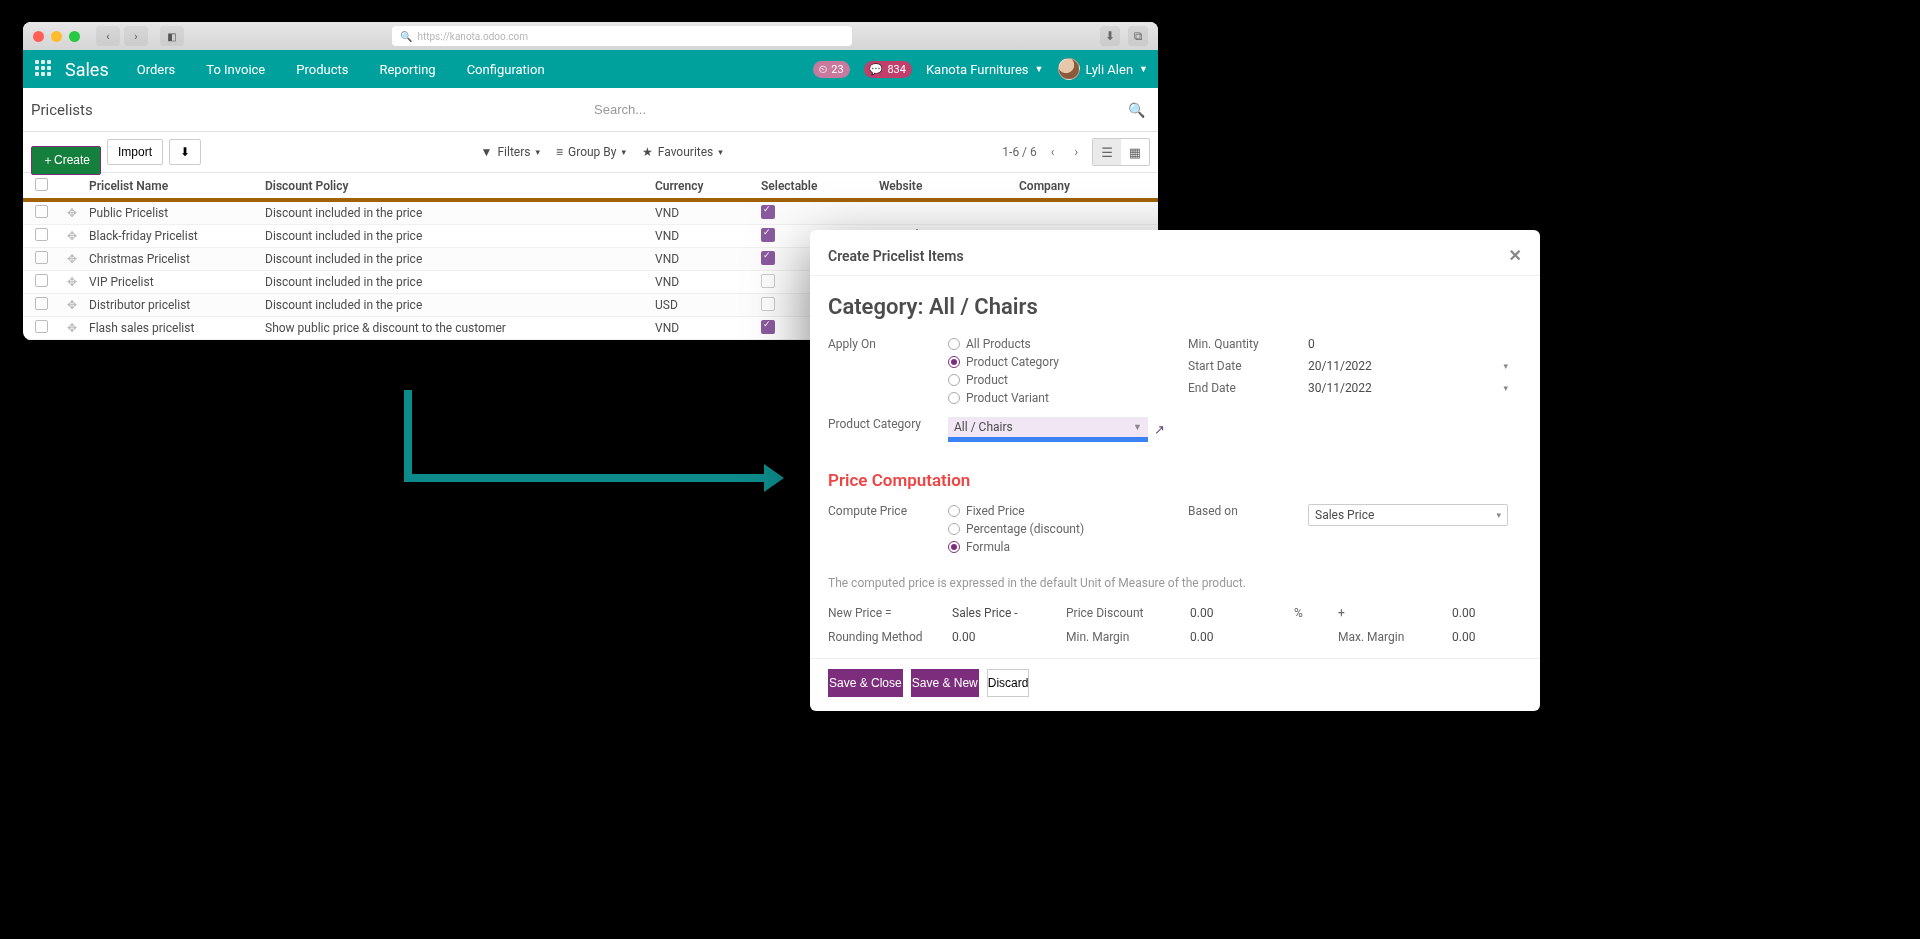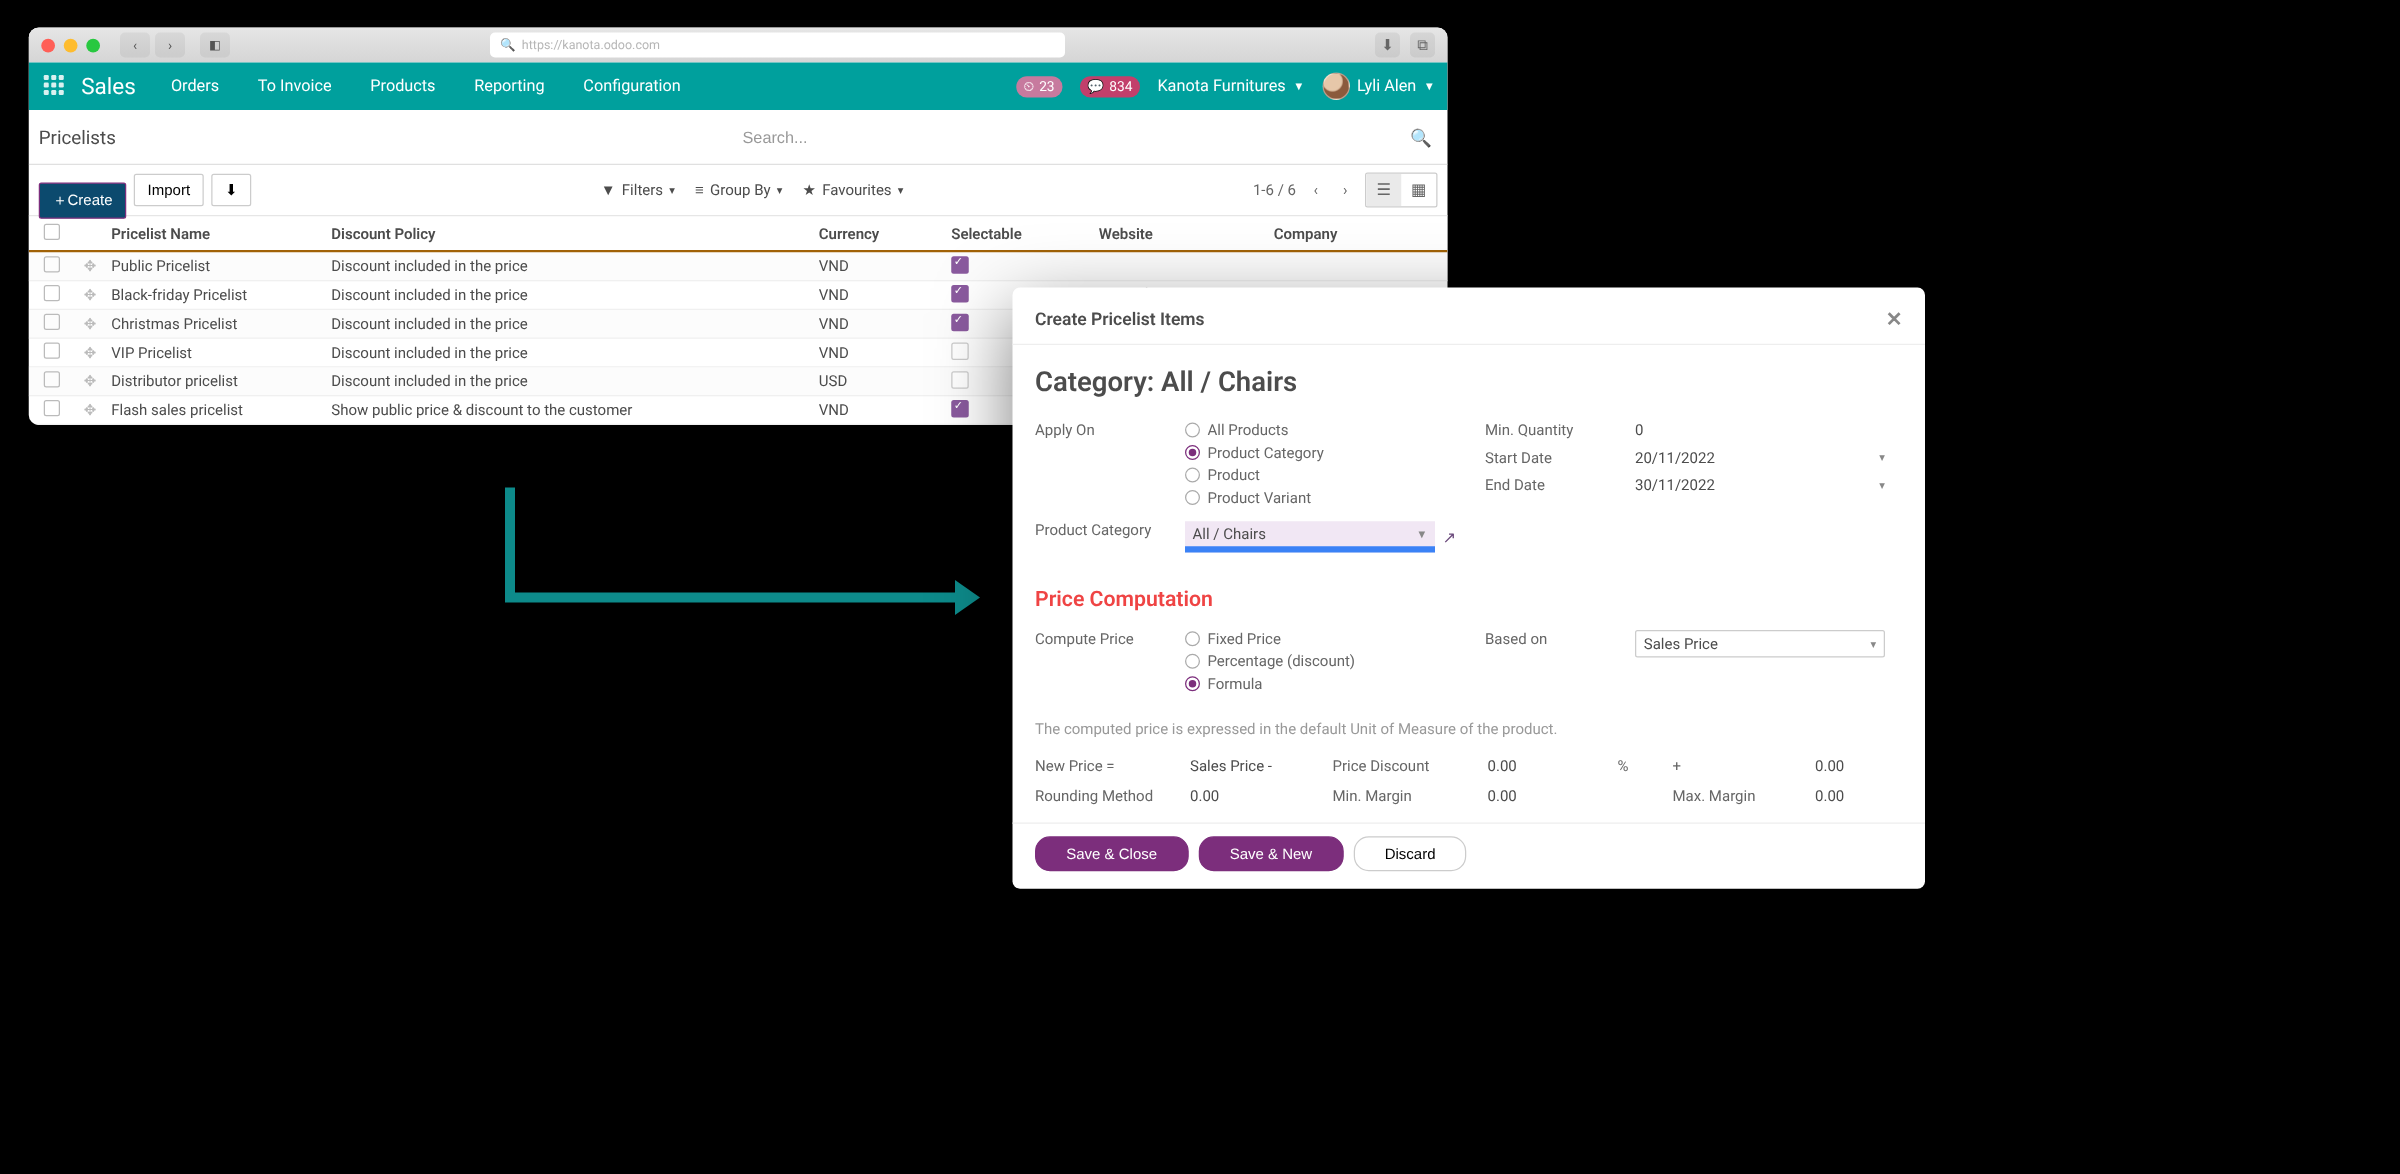--- a/index.html
+++ b/index.html
@@ -114,36 +114,36 @@
 }
 
 .toolbar {
   height: 40px; display: flex; align-items: center;
   padding: 0 8px; gap: 6px;
 }
 .btn {
   border: 1px solid #ccc; background: #fff; padding: 5px 10px;
   font-size: 12px; cursor: pointer; border-radius: 2px;
 }
-.btn-primary { background: #0c4a6e; border-color: #7c2e7c; color: #fff; margin-top: 16px; }
+.btn-primary { background: #15803d; border-color: #7c2e7c; color: #fff; margin-top: 16px; }
 .btn-icon { width: 32px; text-align: center; padding: 5px 0; }
 .filters-group { margin-left: auto; display: flex; gap: 16px; }
 .filter-btn {
   display: flex; align-items: center; gap: 5px; font-size: 12px;
   color: #4c4c4c; cursor: pointer;
 }
 .pager-group { margin-left: auto; display: flex; align-items: center; gap: 8px; font-size: 12px; color: #666;}
 .pager-arrow { padding: 4px 6px; cursor: pointer; }
 .view-toggle { display: flex; border: 1px solid #ccc; border-radius: 2px; overflow: hidden; }
 .view-btn { width: 28px; height: 26px; display: flex; align-items:center; justify-content:center; font-size:13px; color:#666; }
 .view-btn.active { background: #eaeaea; }
 
 .table-header {
   display: flex; align-items: center; height: 30px;
-  border-top: 1px solid #e6e6e6; border-bottom: 2px solid #a16207;
+  border-top: 1px solid #e6e6e6; border-bottom: 4px solid #a16207;
   font-weight: 600; font-size: 12px; color: #4c4c4c;
   background: #fff;
 }
 .col-check { width: 36px; text-align: center; }
 .col-drag { width: 26px; text-align: center; color: #9b9b9b; }
 .col-name { width: 180px; padding-left: 4px; }
 .col-policy { width: 390px; }
 .col-currency { width: 106px; }
 .col-selectable { width: 118px; }
 .col-website { width: 140px; }
@@ -235,22 +235,22 @@
 .compute-grid .val { color: #4c4c4c; }
 .based-on-select {
   display: flex; align-items: center; justify-content: space-between;
   border: 1px solid #ccc; border-radius: 2px;
   padding: 3px 6px; font-size: 12px; width: 200px; color: #4c4c4c;
 }
 .modal-footer {
   padding: 10px 18px 6px; display: flex; gap: 8px;
 }
 .btn-modal {
-  border: 1px solid #ccc; background: #fff; padding: 6px 24px;
-  font-size: 12px; cursor: pointer; border-radius: 12px;
+  border: 1px solid #ccc; background: #fff; padding: 6px 0;
+  font-size: 12px; cursor: pointer; border-radius: 0;
 }
 .btn-modal.primary { background: #7c2e7c; border-color: #7c2e7c; color: #fff; }
 </style>
 </head>
 <body>
 
 <div class="browser-window">
   <div class="browser-chrome">
     <div class="traffic-lights">
       <div class="traffic-dot dot-red"></div>

